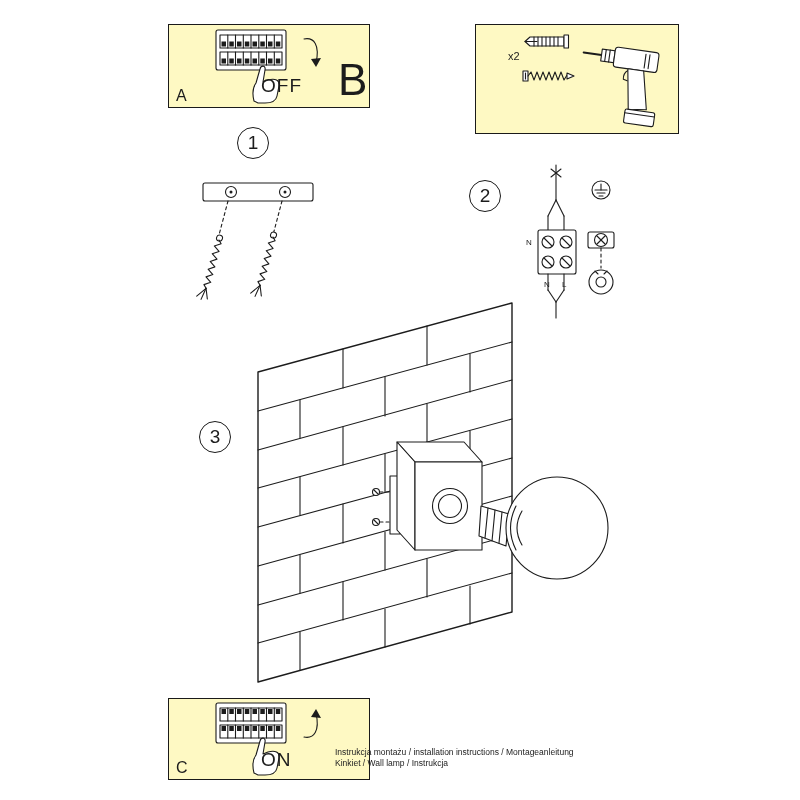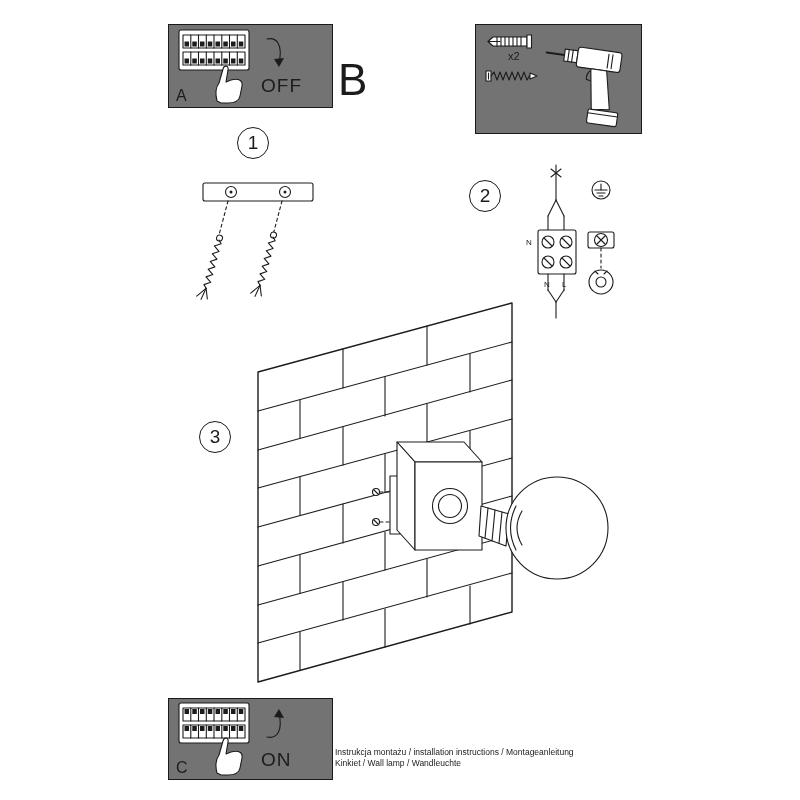--- a/index.html
+++ b/index.html
@@ -1,19 +1,19 @@
 <!DOCTYPE html>
 <html><head>
 <meta charset="utf-8">
 <style>
   html,body{margin:0;padding:0;background:#fff;}
   .sheet{position:relative;width:800px;height:800px;background:#fff;overflow:hidden;
          font-family:"Liberation Sans",sans-serif;color:#1c1c1c;}
   .abs{position:absolute;}
-  .frame{border:1.3px solid #1a1a1a;background:#737373;}
+  .frame{border:1.3px solid #1a1a1a;background:#fef9c3;padding-left:37px;}
   .corner-label{position:absolute;left:7px;bottom:2px;font-size:16px;}
   .state-label{position:absolute;left:92px;top:50px;font-size:19px;letter-spacing:1px;}
   .big-letter{font-size:44px;line-height:1;}
   .step-circle{width:30px;height:30px;border:1.6px solid #1a1a1a;border-radius:50%;
                display:flex;align-items:center;justify-content:center;font-size:19px;background:#fff;}
   .qty{font-size:11px;}
   .footer{font-size:8.5px;line-height:11px;color:#222;}
   svg{display:block;}
   .ln{fill:none;stroke:#1c1c1c;stroke-width:1.1;stroke-linecap:round;stroke-linejoin:round;}
   .lnw{fill:#ffffff;stroke:#1c1c1c;stroke-width:1.1;stroke-linecap:round;stroke-linejoin:round;}
@@ -331,16 +331,16 @@
         <path class="ln" d="M2,28 C12,30 18,22 14,4"></path>
         <polygon class="fl" points="14,0 19,9 9,8"></polygon>
       </g>
     </svg>
     <span class="corner-label">C</span>
     <span class="state-label">ON</span>
   </div>
 
   <div class="abs footer" style="left:335px;top:747px;width:300px;">
     <div>Instrukcja montażu / installation instructions / Montageanleitung</div>
-    <div>Kinkiet / Wall lamp / Wandleuchte</div>
+    <div>Kinkiet / Wall lamp / Instrukcja</div>
   </div>
 
 </div>
 
 </body></html>

